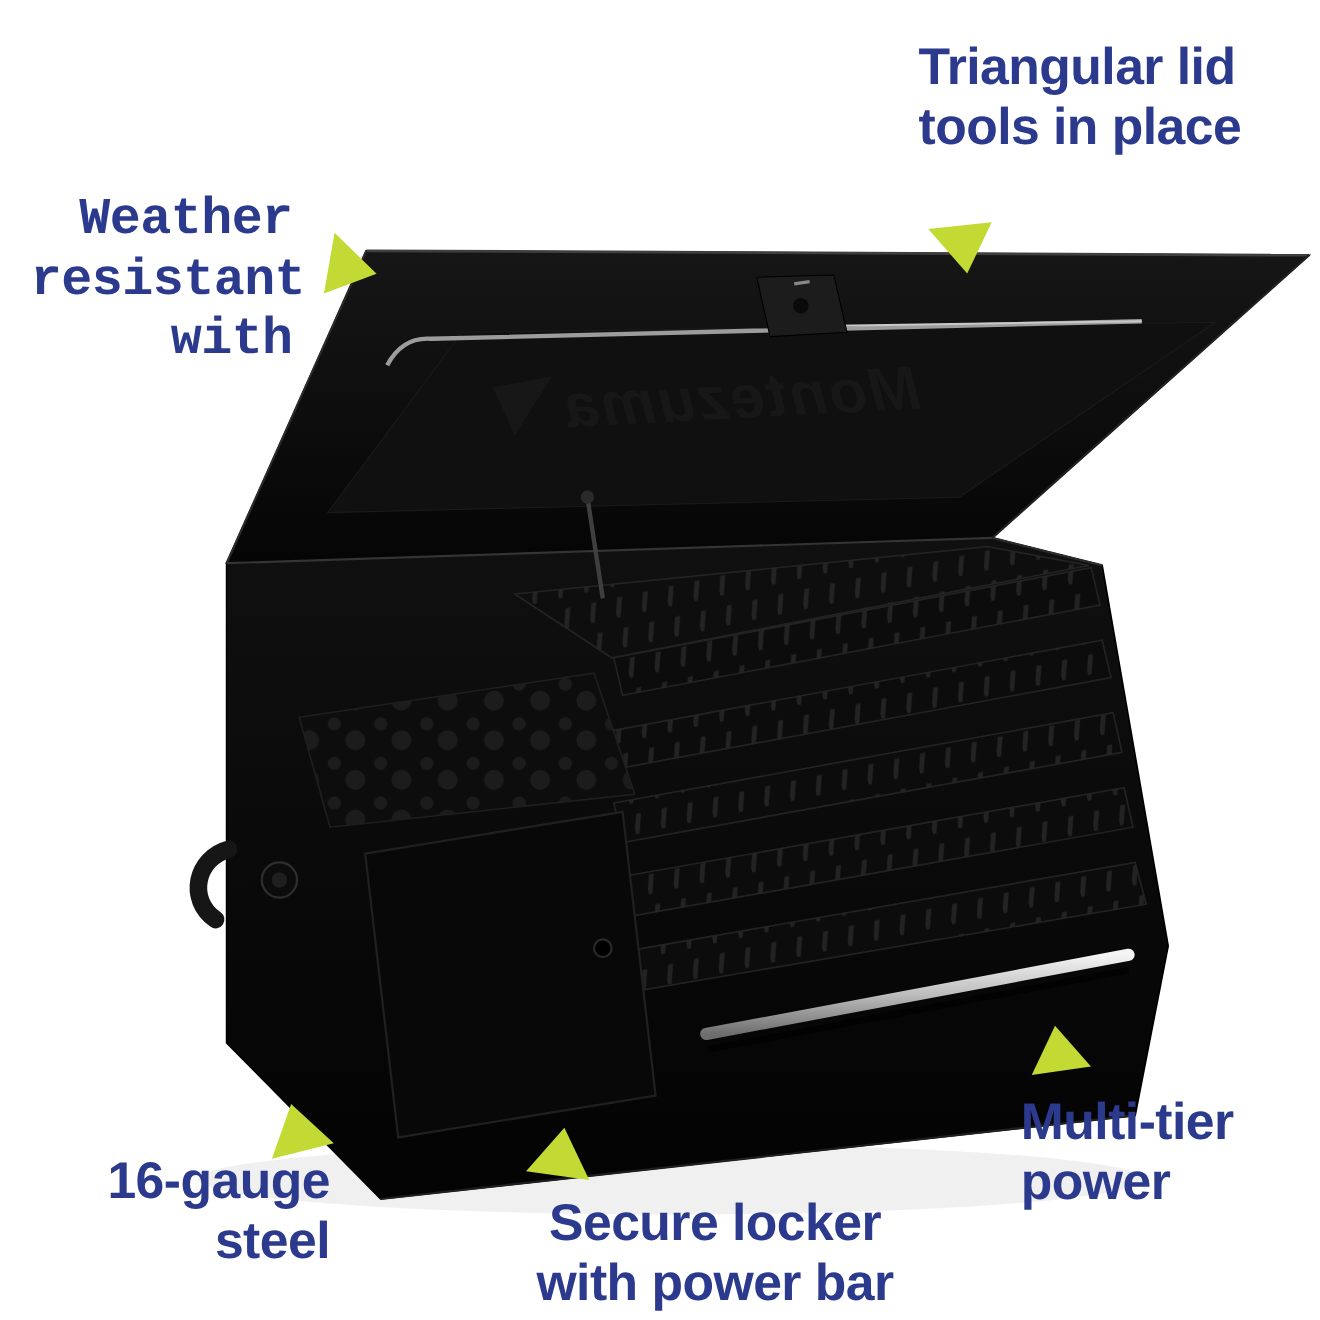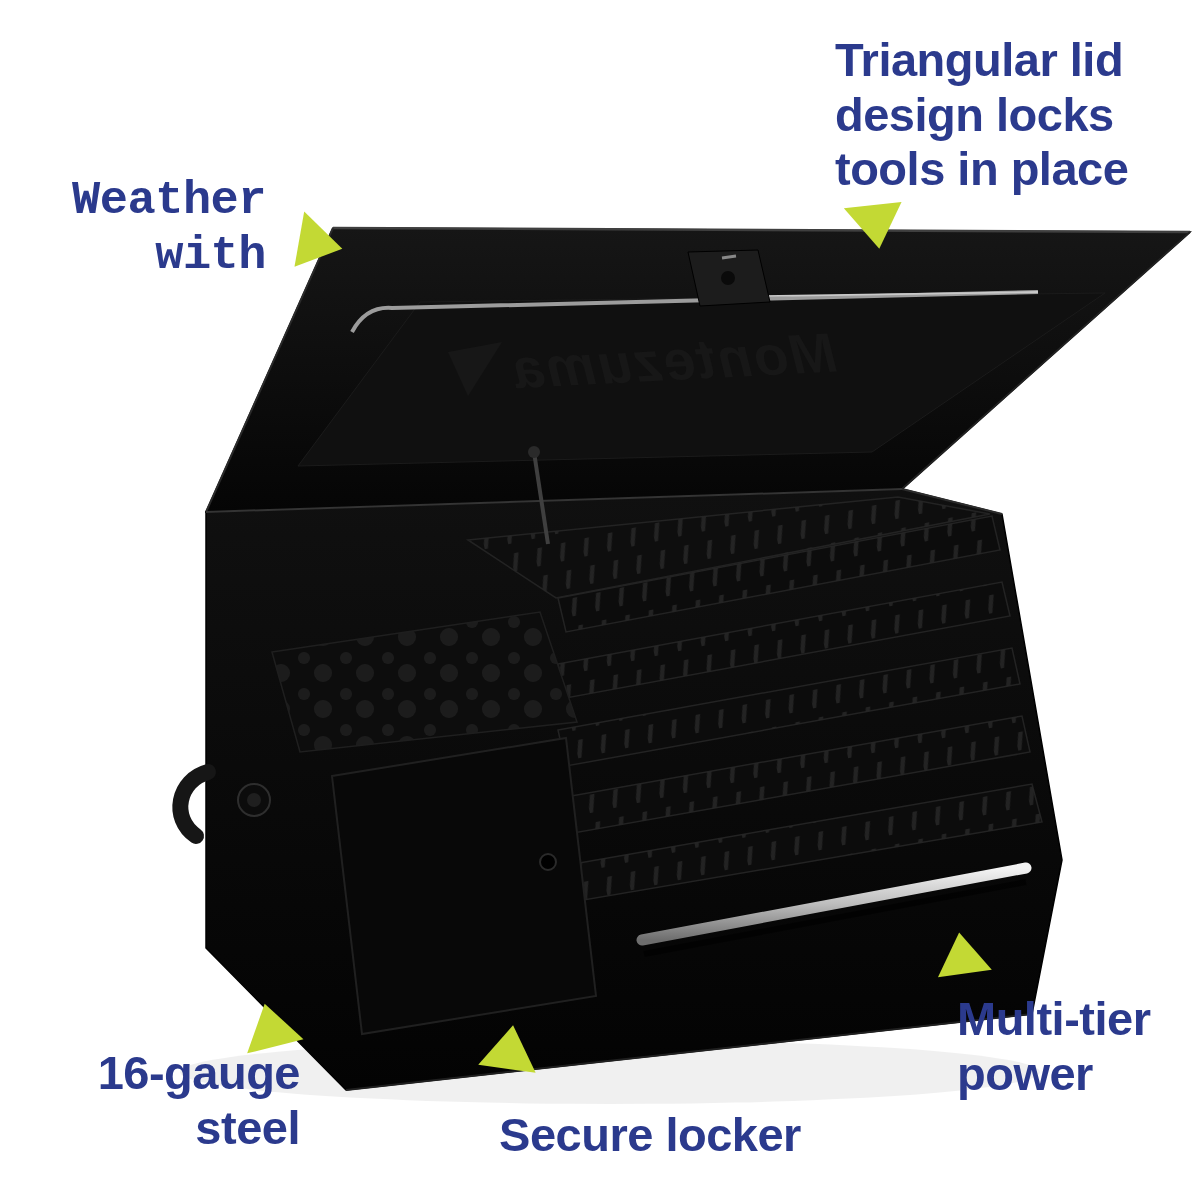--- a/index.html
+++ b/index.html
@@ -20,31 +20,31 @@
   .callout{
     position:absolute;
     color:var(--label-text);
     font-weight:bold;
     font-size:47px;
     line-height:1.16;
     letter-spacing:-0.5px;
     white-space:nowrap;
   }
   .callout.align-right{text-align:right;}
-  .callout.align-center{text-align:center;margin-top:24px;}
+  .callout.align-center{text-align:center;}
   .arrow{position:absolute;}
   #c-triangular{left:835px;top:33px;text-align:left;}
   #a-triangular{left:843px;top:202px;transform:rotate(-6deg);}
   #c-weather{left:28px;top:174px;width:238px;font-family:Liberation Mono, monospace;}
   #a-weather{left:296px;top:212px;transform:rotate(10deg);}
   #c-gauge{left:52px;top:1046px;width:248px;}
   #a-gauge{left:238px;top:1000px;transform:rotate(-14deg);}
   #c-locker{left:438px;top:1084px;width:424px;}
   #a-locker{left:478px;top:1022px;transform:rotate(8deg);}
-  #c-multitier{left:928px;top:992px;text-align:left;margin-left:29px;}
+  #c-multitier{left:928px;top:992px;text-align:left;}
   #a-multitier{left:932px;top:929px;transform:rotate(-8deg);}
 </style>
 </head>
 <body>
 
 <div class="scene">
 
   <svg class="toolbox" viewBox="0 0 1200 1200" aria-hidden="true">
     <defs>
       <linearGradient id="lidGrad" x1="0" y1="0" x2="0" y2="1">
@@ -122,45 +122,46 @@
     <path d="M208,772 C178,780 170,818 196,836" fill="none" stroke="#161616" stroke-width="16" stroke-linecap="round"></path>
     <circle cx="254" cy="800" r="16" fill="#0c0c0c" stroke="#2e2e2e" stroke-width="2"></circle>
     <circle cx="254" cy="800" r="7" fill="#1f1f1f"></circle>
 
     <line x1="534" y1="452" x2="548" y2="544" stroke="#3f3f3f" stroke-width="4"></line>
     <circle cx="534" cy="452" r="6" fill="#2a2a2a"></circle>
   </svg>
 
   <div class="callout" id="c-triangular">
     <div>Triangular lid</div>
-    <div>design locks</div>
     <div>tools in place</div>
   </div>
   <svg class="arrow" id="a-triangular" width="64" height="50" viewBox="0 0 64 50">
     <polygon points="3,3 61,3 34,47" fill="#c3d934"></polygon>
   </svg>
 
   <div class="callout align-right" id="c-weather">
     <div>Weather</div>
+    <div>resistant</div>
     <div>with</div>
   </div>
   <svg class="arrow" id="a-weather" width="50" height="62" viewBox="0 0 50 62">
     <polygon points="3,3 3,59 47,33" fill="#c3d934"></polygon>
   </svg>
 
   <div class="callout align-right" id="c-gauge">
     <div>16-gauge</div>
     <div>steel</div>
   </div>
   <svg class="arrow" id="a-gauge" width="64" height="50" viewBox="0 0 64 50">
     <polygon points="32,3 61,47 3,47" fill="#c3d934"></polygon>
   </svg>
 
   <div class="callout align-center" id="c-locker">
     <div>Secure locker</div>
+    <div>with power bar</div>
   </div>
   <svg class="arrow" id="a-locker" width="64" height="50" viewBox="0 0 64 50">
     <polygon points="32,3 61,47 3,47" fill="#c3d934"></polygon>
   </svg>
 
   <div class="callout" id="c-multitier">
     <div>Multi-tier</div>
     <div>power</div>
   </div>
   <svg class="arrow" id="a-multitier" width="60" height="48" viewBox="0 0 64 50">

